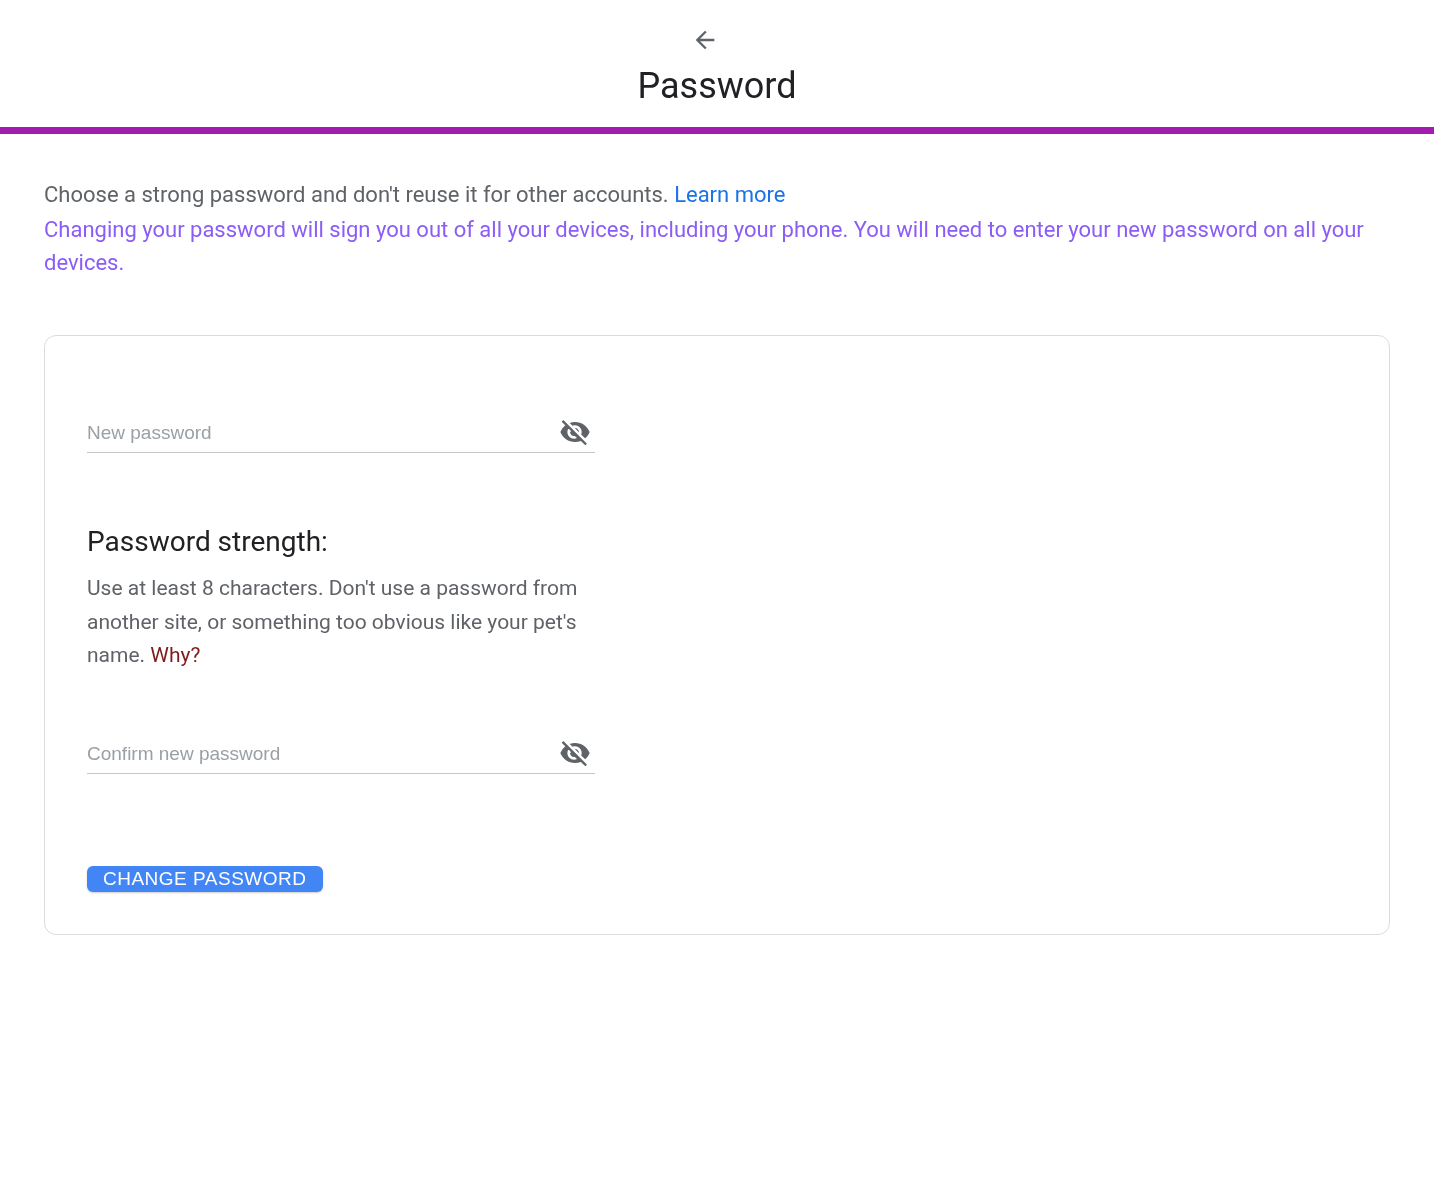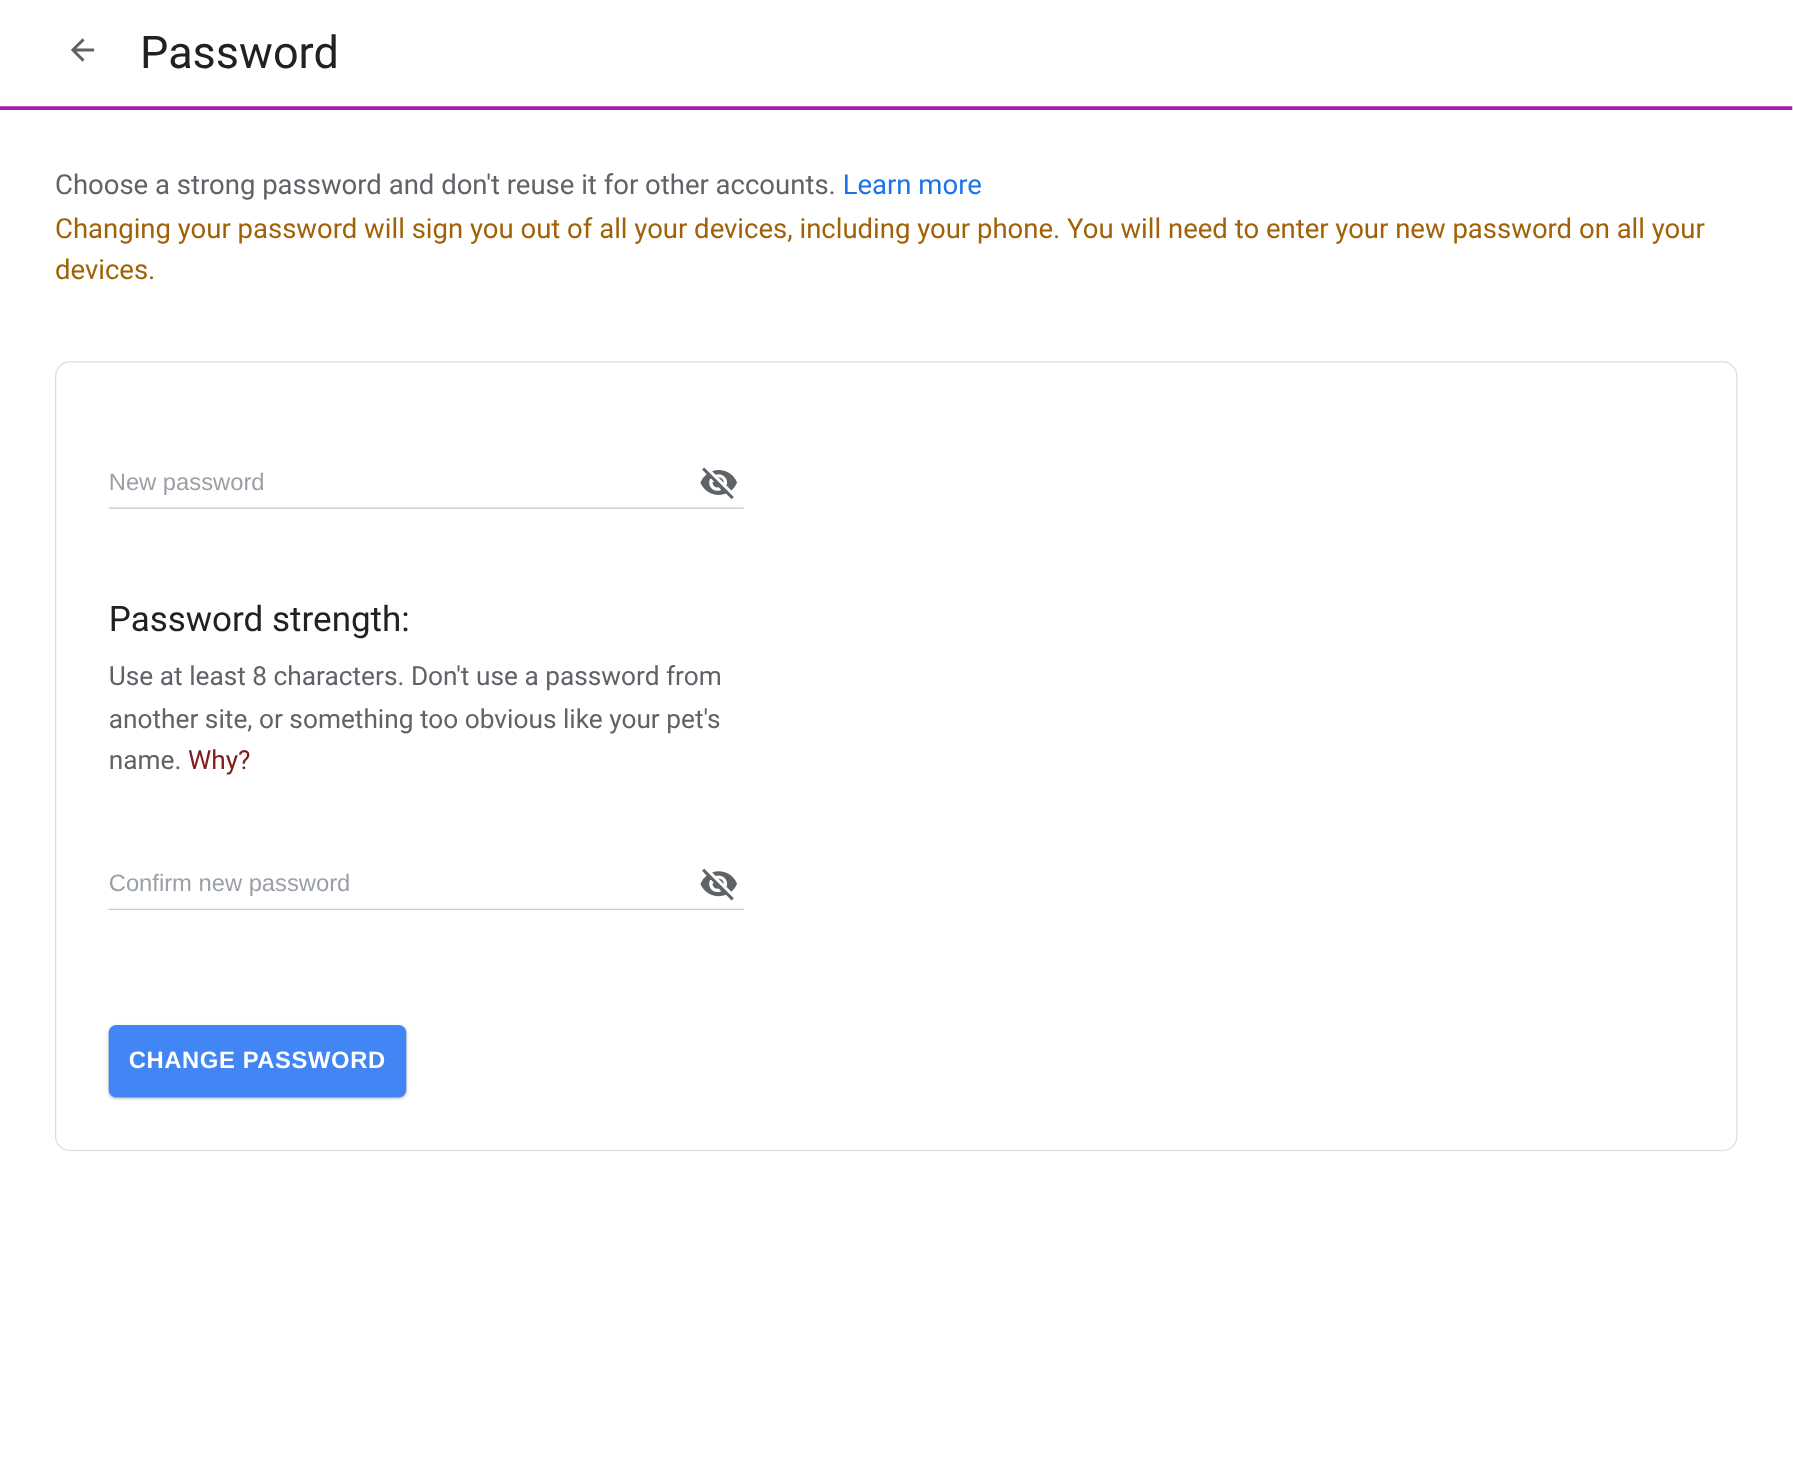--- a/index.html
+++ b/index.html
@@ -9,21 +9,22 @@
     }
     body {
       font-family: -apple-system, BlinkMacSystemFont, "Segoe UI", Roboto, Arial, sans-serif;
       background: #fff;
       color: #202124;
     }
     .header {
       display: flex;
       align-items: center;
       padding: 18px 44px 20px 44px;
-      border-bottom: 3px solid #a21caf;
+      border-bottom: 7px solid #a21caf;
+      flex-direction: column;
     }
     .back-btn {
       background: none;
       border: none;
       cursor: pointer;
       padding: 8px;
       margin-right: 24px;
       display: flex;
       align-items: center;
       justify-content: center;
@@ -46,21 +47,21 @@
       color: #5f6368;
       line-height: 1.5;
       margin-bottom: 2px;
     }
     .intro-line .link {
       color: #1a73e8;
       cursor: pointer;
     }
     .intro-text-2 {
       font-size: 22px;
-      color: #a16207;
+      color: #8b5cf6;
       line-height: 1.5;
       margin-bottom: 56px;
     }
     .card {
       border: 1px solid #dadce0;
       border-radius: 12px;
       padding: 80px 42px 42px 42px;
     }
     .card-inner {
       max-width: 508px;
@@ -113,23 +114,23 @@
     .strength-hint .link {
       color: #7f1d1d;
       cursor: pointer;
     }
     .submit-btn {
       background: #4285f4;
       color: #fff;
       border: none;
       border-radius: 6px;
       font-size: 19px;
-      font-weight: 700;
+      font-weight: 400;
       letter-spacing: 0.5px;
-      padding: 18px 16px;
+      padding: 2px 16px;
       cursor: pointer;
       box-shadow: 0 1px 2px rgba(0,0,0,0.2);
     }
   </style>
 </head>
 <body>
 
 <div class="header">
   <button class="back-btn">
     <span>

